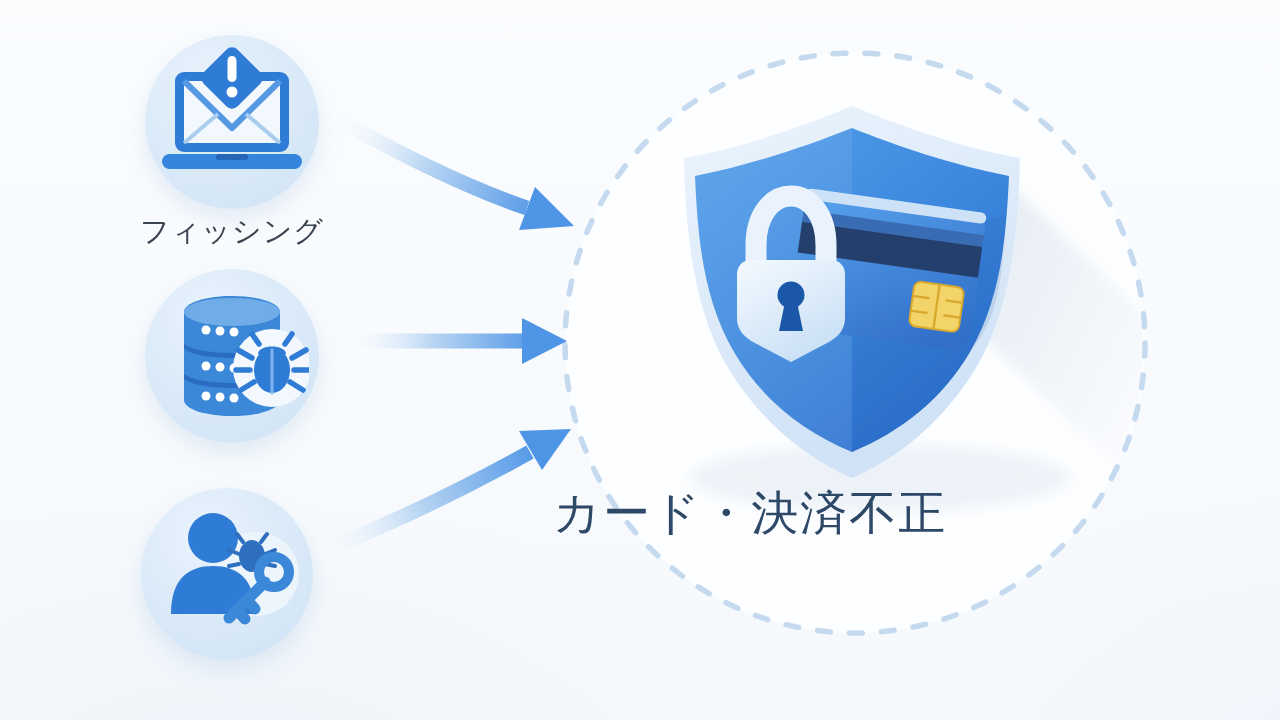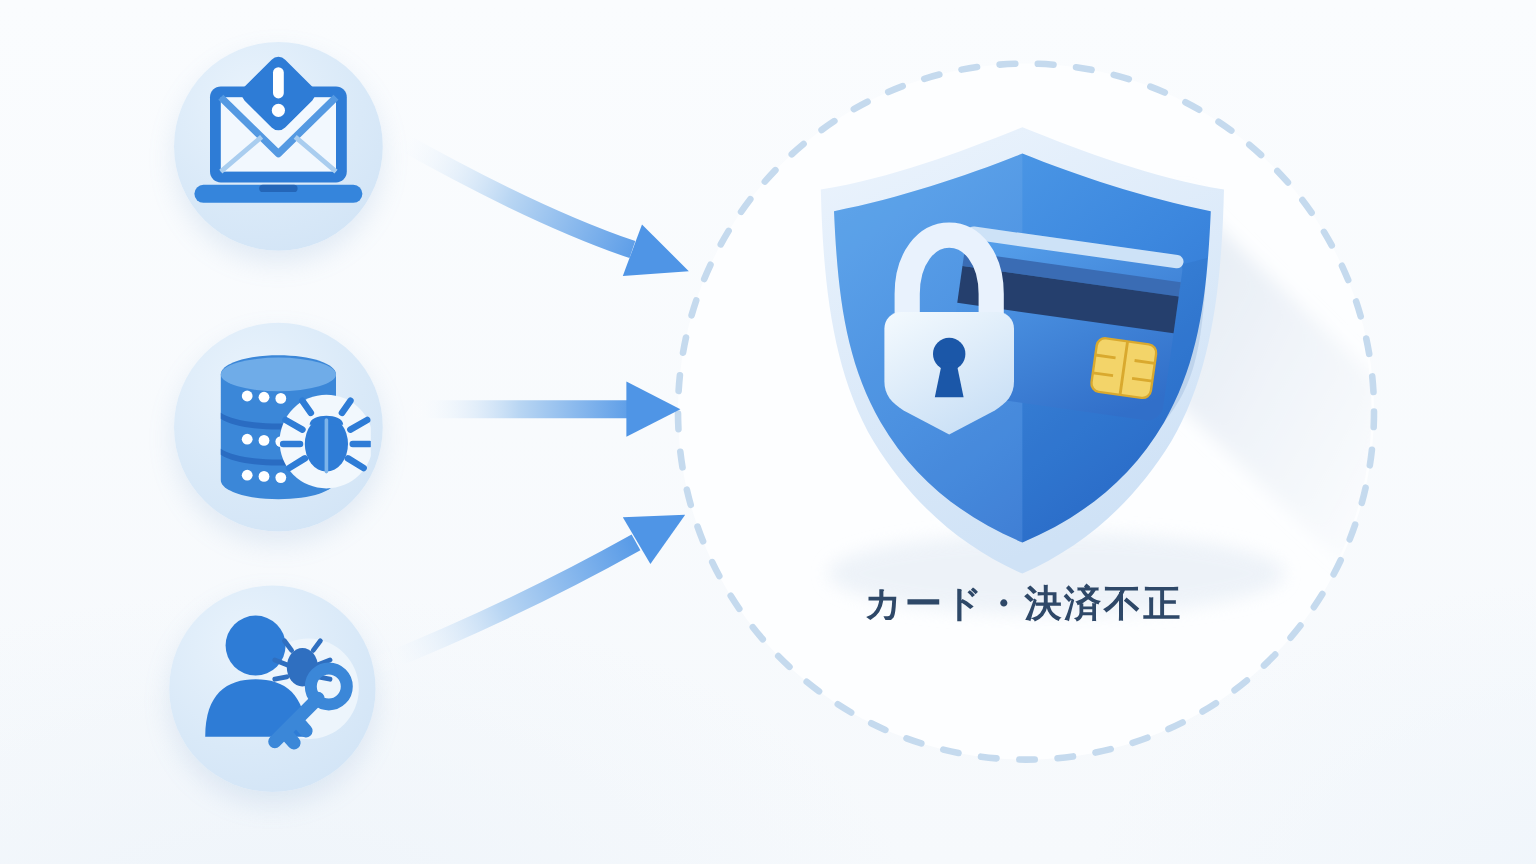--- a/index.html
+++ b/index.html
@@ -18,22 +18,22 @@
     position:absolute;border-radius:50%;
     background:radial-gradient(circle at 38% 28%, #e9f3fc 0%, #d9e9f8 55%, #cfe2f5 100%);
     box-shadow:0 10px 22px rgba(120,160,205,0.18);
   }
   .threat-label{
     position:absolute;text-align:center;
     font-size:29px;font-weight:500;color:#3a4350;letter-spacing:1px;
     white-space:nowrap;
   }
   .main-label{
-    position:absolute;left:553px;top:482px;width:600px;text-align:center;
-    font-size:31px;font-weight:bold;color:#2e4868;letter-spacing:2px;
+    position:absolute;left:553px;top:482px;width:600px;text-align:left;
+    font-size:47px;font-weight:normal;color:#2e4868;letter-spacing:2px;
     white-space:nowrap;
   }
   svg{position:absolute;left:0;top:0;}
   .icon-svg{position:absolute;}
 </style>
 </head>
 <body>
 
 <div class="stage">
 
@@ -170,20 +170,21 @@
       <path d="M -48 23 L -14 -6 M 48 23 L 14 -6" stroke="#a9cdef" stroke-width="4" fill="none"></path>
     </g>
     <g transform="rotate(45 0 -42)">
       <rect x="-24" y="-66" width="48" height="48" rx="8" fill="#2e7cd6"></rect>
     </g>
     <g fill="#ffffff">
       <rect x="-4.5" y="-64" width="9" height="26" rx="4.5"></rect>
       <circle cx="0" cy="-28" r="5.5"></circle>
     </g>
   </svg>
+  <div class="threat-label" style="left:82px;top:212px;width:300px;">フィッシング</div>
 
   <div class="threat-circle" style="left:145px;top:269px;width:174px;height:174px;"></div>
   <svg class="icon-svg" style="left:155px;top:279px;" width="154" height="154" viewBox="-77 -77 154 154">
     <g>
       <path d="M -48 -44 C -48 -53 -27 -60 0 -60 C 27 -60 48 -53 48 -44 V 44 C 48 53 27 60 0 60 C -27 60 -48 53 -48 44 Z" fill="#3b87d8"></path>
       <path d="M -48 -12 C -40 -6 -20 -3 0 -3 C 20 -3 40 -6 48 -12 V -7 C 40 -1 20 2 0 2 C -20 2 -40 -1 -48 -7 Z" fill="#2a6cc2"></path>
       <path d="M -48 18 C -40 24 -20 27 0 27 C 20 27 40 24 48 18 V 23 C 40 29 20 32 0 32 C -20 32 -40 29 -48 23 Z" fill="#2a6cc2"></path>
       <ellipse cx="0" cy="-44" rx="48" ry="14" fill="#6face8"></ellipse>
       <g fill="#ffffff">
         <circle cx="-26" cy="-26" r="4.5"></circle>

